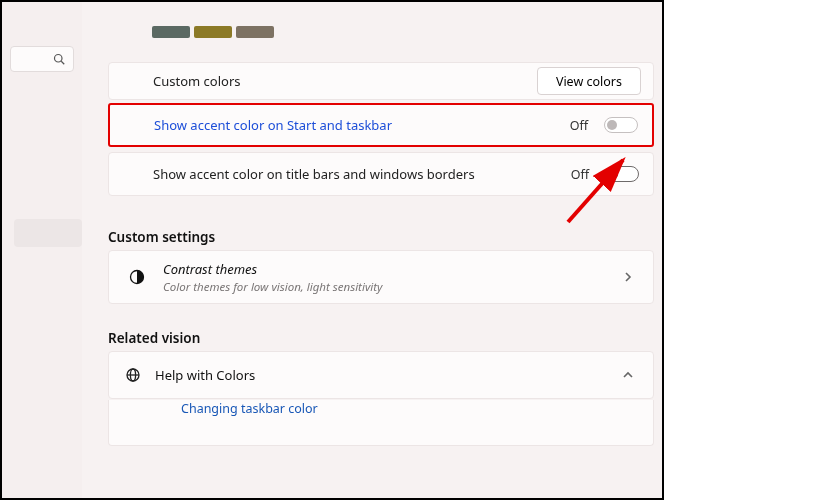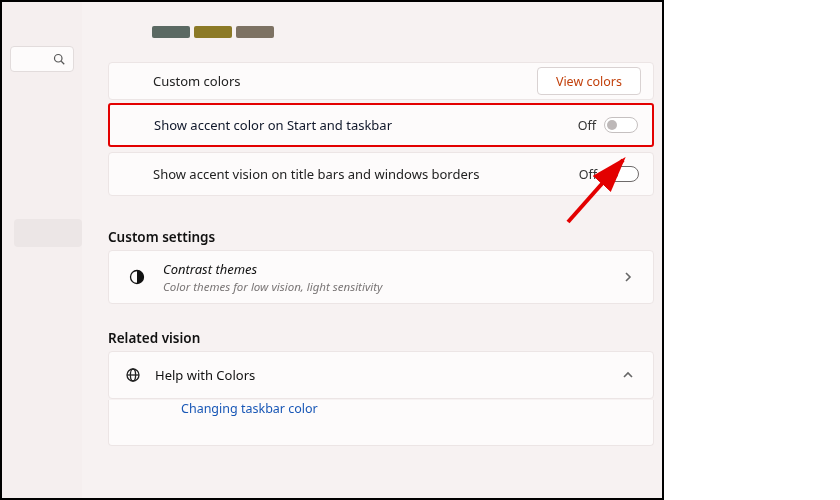--- a/index.html
+++ b/index.html
@@ -33,34 +33,34 @@
     background: #fdfbfb; border: 1px solid #ece5e5; border-radius: 4px;
     display: flex; align-items: center; justify-content: space-between;
     padding: 0 18px; font-size: 13px; color: #222;
   }
   .custom-colors {
     position: absolute; top: 60px; left: 0; right: 0; height: 38px;
     padding-left: 44px; padding-right: 12px;
   }
   .view-colors-btn {
     background: #fff; border: 1px solid #d9d2d2; border-radius: 4px;
-    height: 28px; padding: 0 18px; font-size: 12.5px; color: #c2410c;
+    height: 28px; padding: 0 18px; font-size: 12.5px; color: #000000;
   }
   .row-highlighted {
     position: absolute; top: 101px; left: 0; right: 0; height: 44px;
     background: #fdfbfb; border: 2px solid #e30000; border-radius: 3px;
     display: flex; align-items: center; justify-content: space-between;
     padding: 0 14px 0 44px;
   }
-  .row-highlighted .label { color: #0f172a; font-size: 13px; }
+  .row-highlighted .label { color: #1d4ed8; font-size: 13px; }
   .row-plain {
     position: absolute; top: 150px; left: 0; right: 0; height: 44px;
     padding-left: 44px; padding-right: 14px;
   }
-  .toggle-wrap { display: flex; gap: 8px; }
+  .toggle-wrap { display: flex; gap: 16px; }
   .toggle-state { font-size: 12.5px; color: #333; }
   .toggle {
     width: 34px; height: 16px; border-radius: 10px; position: relative;
     background: #fff;
   }
   .toggle.disabled { border: 1px solid #c5c0c0; }
   .toggle.disabled .knob { background: #bdb8b8; }
   .toggle.enabled { border: 1px solid #6e6a6a; }
   .toggle.enabled .knob { background: #4a4646; }
   .knob {
@@ -130,21 +130,21 @@
       <span class="label">Show accent color on Start and taskbar</span>
       <div class="toggle-wrap">
         <span class="toggle-state">Off</span>
         <div class="toggle disabled">
             <div class="knob"></div>
           </div>
       </div>
     </div>
 
     <div class="section-row row-plain">
-      <span>Show accent vision on title bars and windows borders</span>
+      <span>Show accent color on title bars and windows borders</span>
       <div class="toggle-wrap">
         <span class="toggle-state">Off</span>
         <div class="toggle enabled">
             <div class="knob"></div>
           </div>
       </div>
     </div>
 
     <div class="section-title related-settings-title">Custom settings</div>
 

